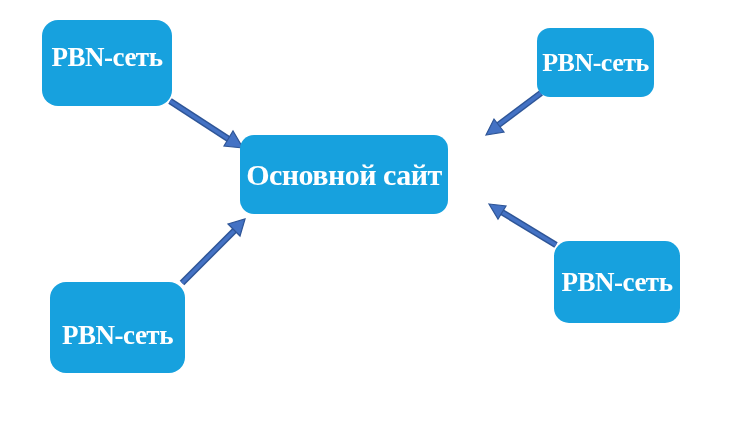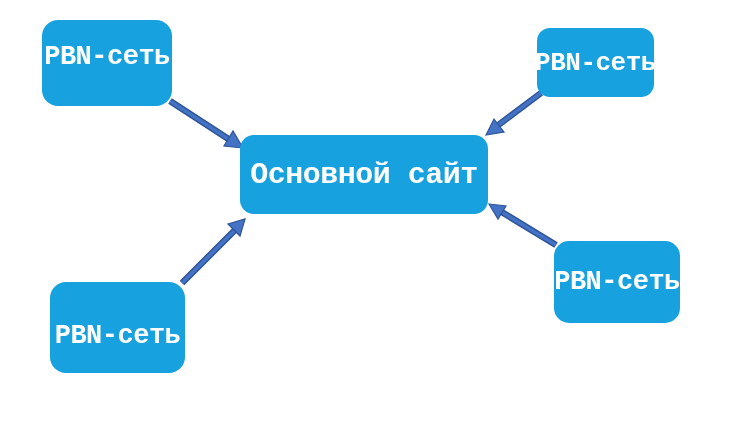--- a/index.html
+++ b/index.html
@@ -6,37 +6,37 @@
     margin: 0;
     padding: 0;
     background: #ffffff;
   }
   #canvas {
     position: relative;
     width: 751px;
     height: 429px;
     background: #ffffff;
     overflow: hidden;
-    font-family: Liberation Mono, monospace;
+    font-family: Liberation Serif, serif;
   }
   .node {
     position: absolute;
     background: #17A1DE;
     color: #ffffff;
     font-weight: bold;
     display: flex;
     align-items: center;
     justify-content: center;
     white-space: nowrap;
     letter-spacing: -0.5px;
     box-sizing: border-box;
   }
   #node-center {
     left: 240px; top: 135px;
-    width: 248px; height: 79px;
+    width: 208px; height: 79px;
     border-radius: 14px;
     font-size: 30px;
   }
   #node-pbn-top-left {
     left: 42px; top: 20px;
     width: 130px; height: 86px;
     border-radius: 16px;
     font-size: 27px;
     padding-bottom: 12px;
   }

